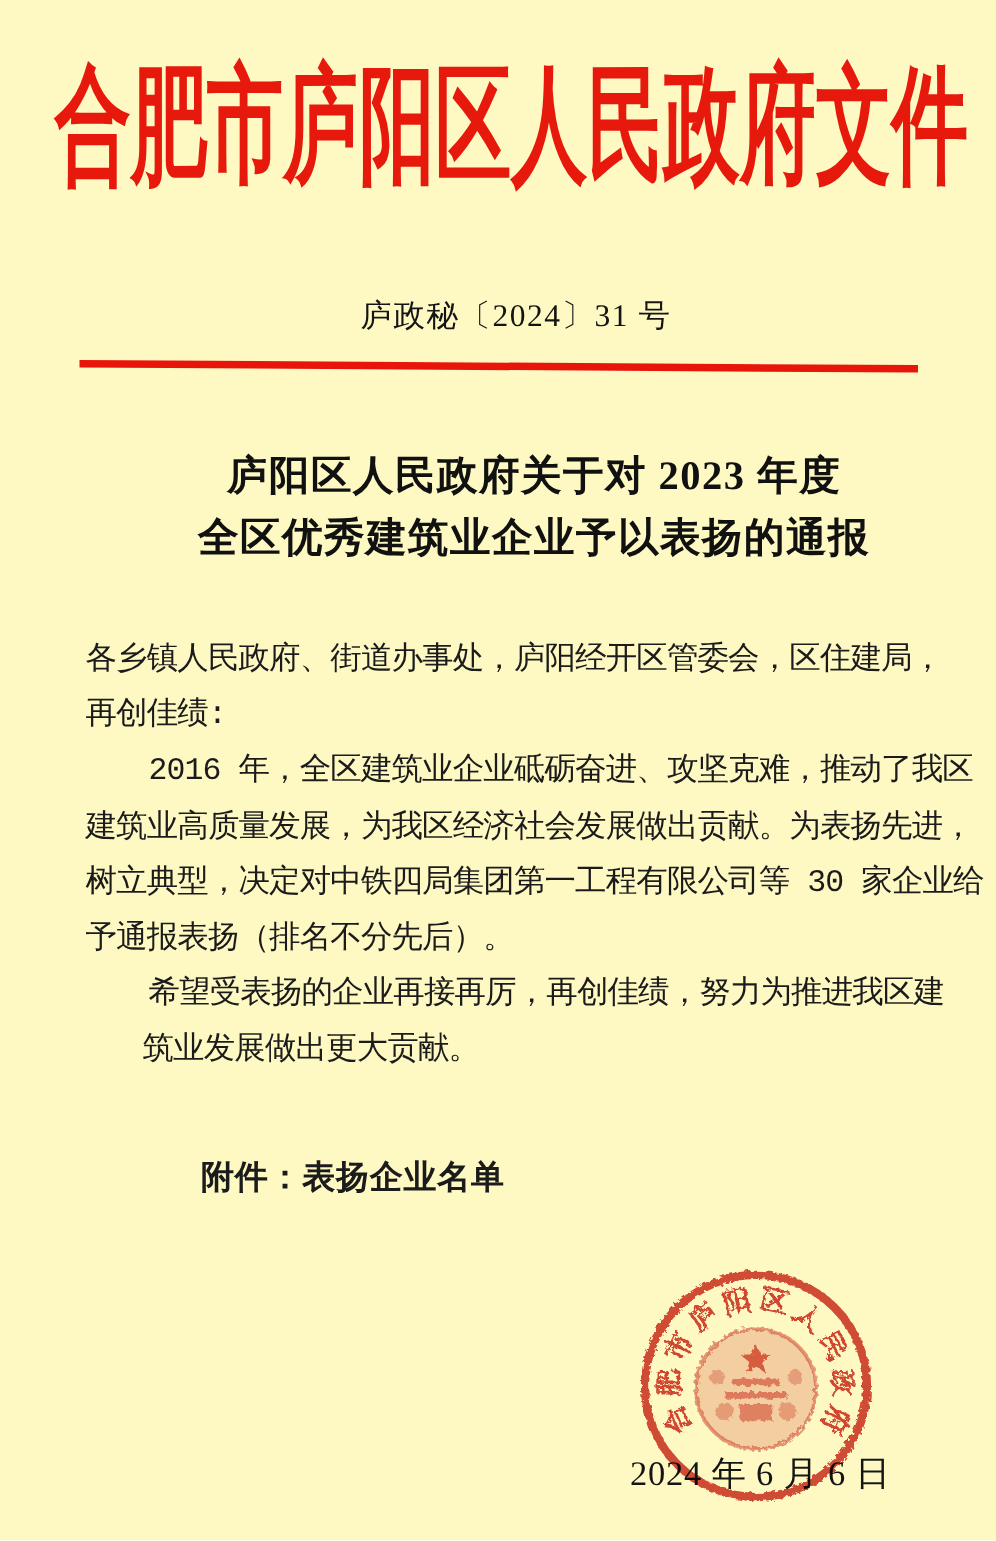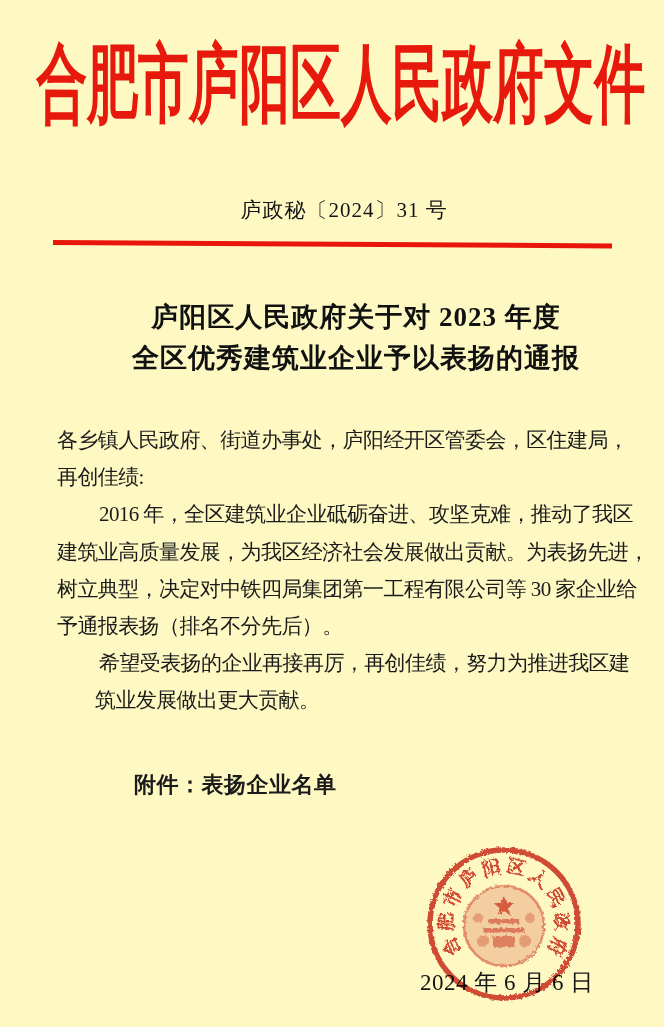--- a/index.html
+++ b/index.html
@@ -75,20 +75,21 @@
     left: 57px;
     right: 36px;
   }
   .bline {
     height: 37.2px;
     line-height: 37.2px;
     font-size: 21px;
     letter-spacing: -0.6px;
     white-space: nowrap;
     color: #1b1b1b;
+    font-family: Liberation Mono, monospace;
   }
   .indent2 { padding-left: 42px; }
   .indent2b { padding-left: 38px; }
   
   .attachment {
     position: absolute;
     top: 770px;
     left: 134px;
     font-size: 22px;
     letter-spacing: 0.5px;

